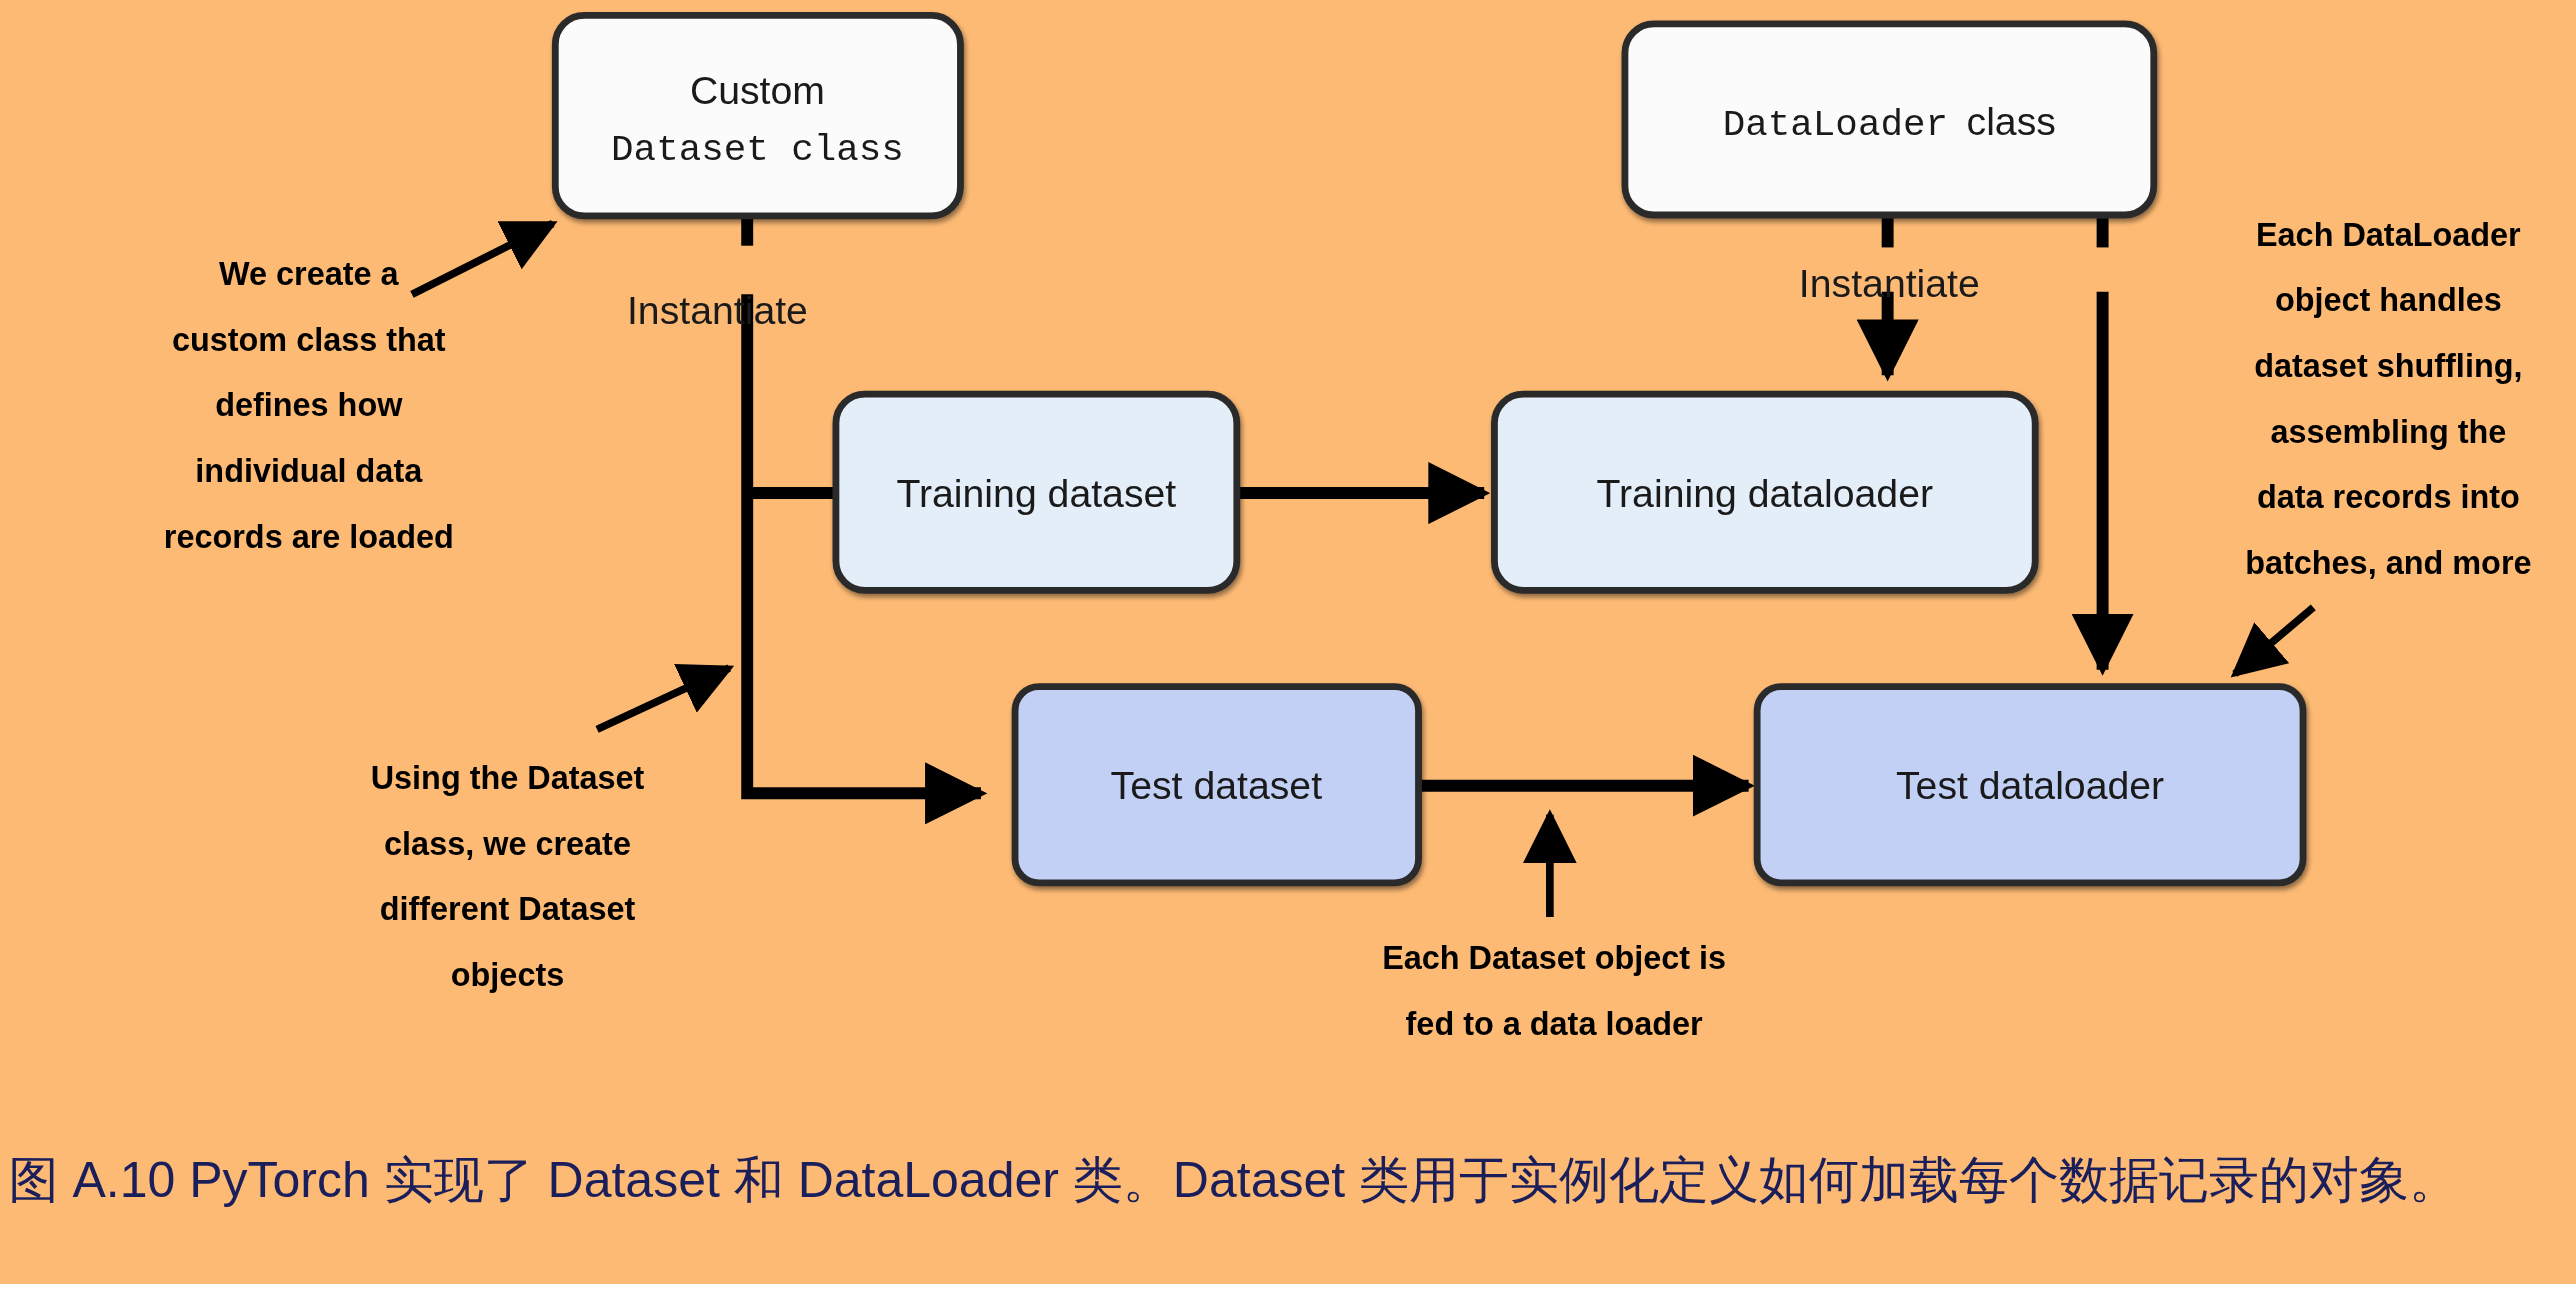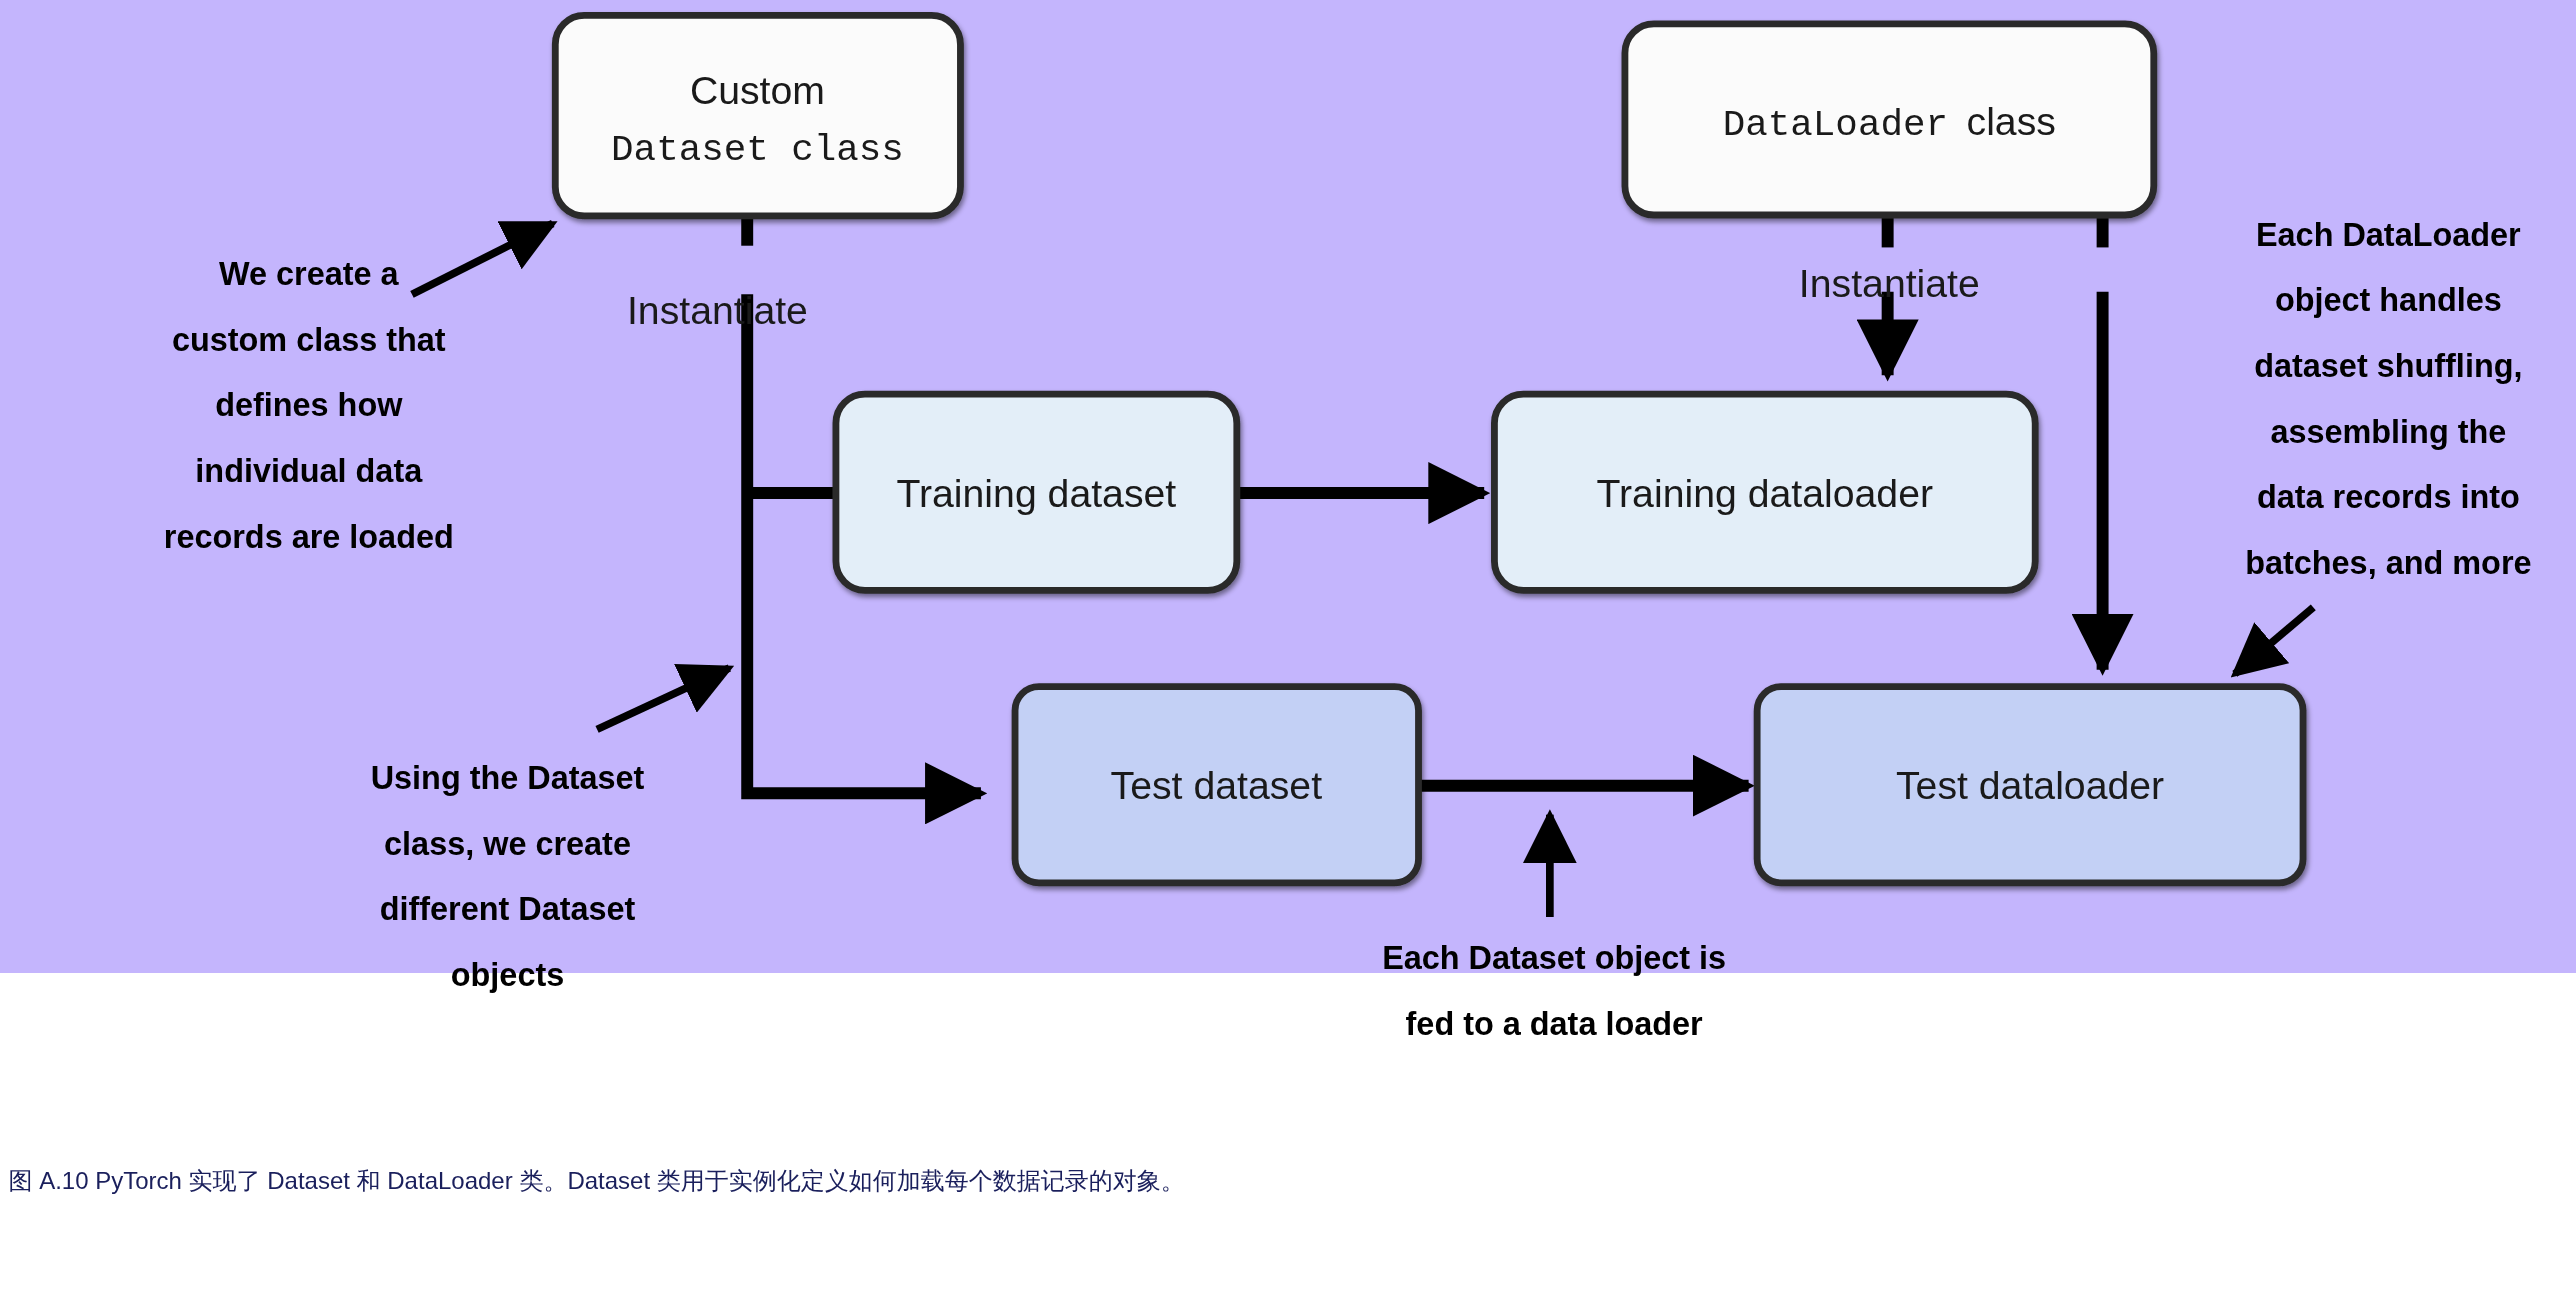--- a/index.html
+++ b/index.html
@@ -9,22 +9,22 @@
   }
   body {
     width: 2576px;
     height: 1293px;
     font-family: "Liberation Sans", sans-serif;
     overflow: hidden;
   }
   #root {
     position: relative;
     width: 2576px;
-    height: 973px;
-    background: #c4b5fd;
+    height: 1284px;
+    background: #fdba74;
   }
   svg#diagram {
     position: absolute;
     left: 0;
     top: 0;
     width: 2576px;
     height: 1109px;
     display: block;
   }
   .box-label {
@@ -47,21 +47,21 @@
     font-size: 38px;
     font-weight: bold;
     fill: #000000;
   }
   .caption {
     position: absolute;
     left: 8.5px;
     top: 1153px;
     width: 2550px;
     font-family: "Liberation Sans", sans-serif;
-    font-size: 24px;
+    font-size: 50px;
     line-height: 55px;
     color: #1a1f5c;
     letter-spacing: 0px;
   }
   .caption div { white-space: pre; }
 </style>
 </head>
 <body>
 
 <div id="root">

